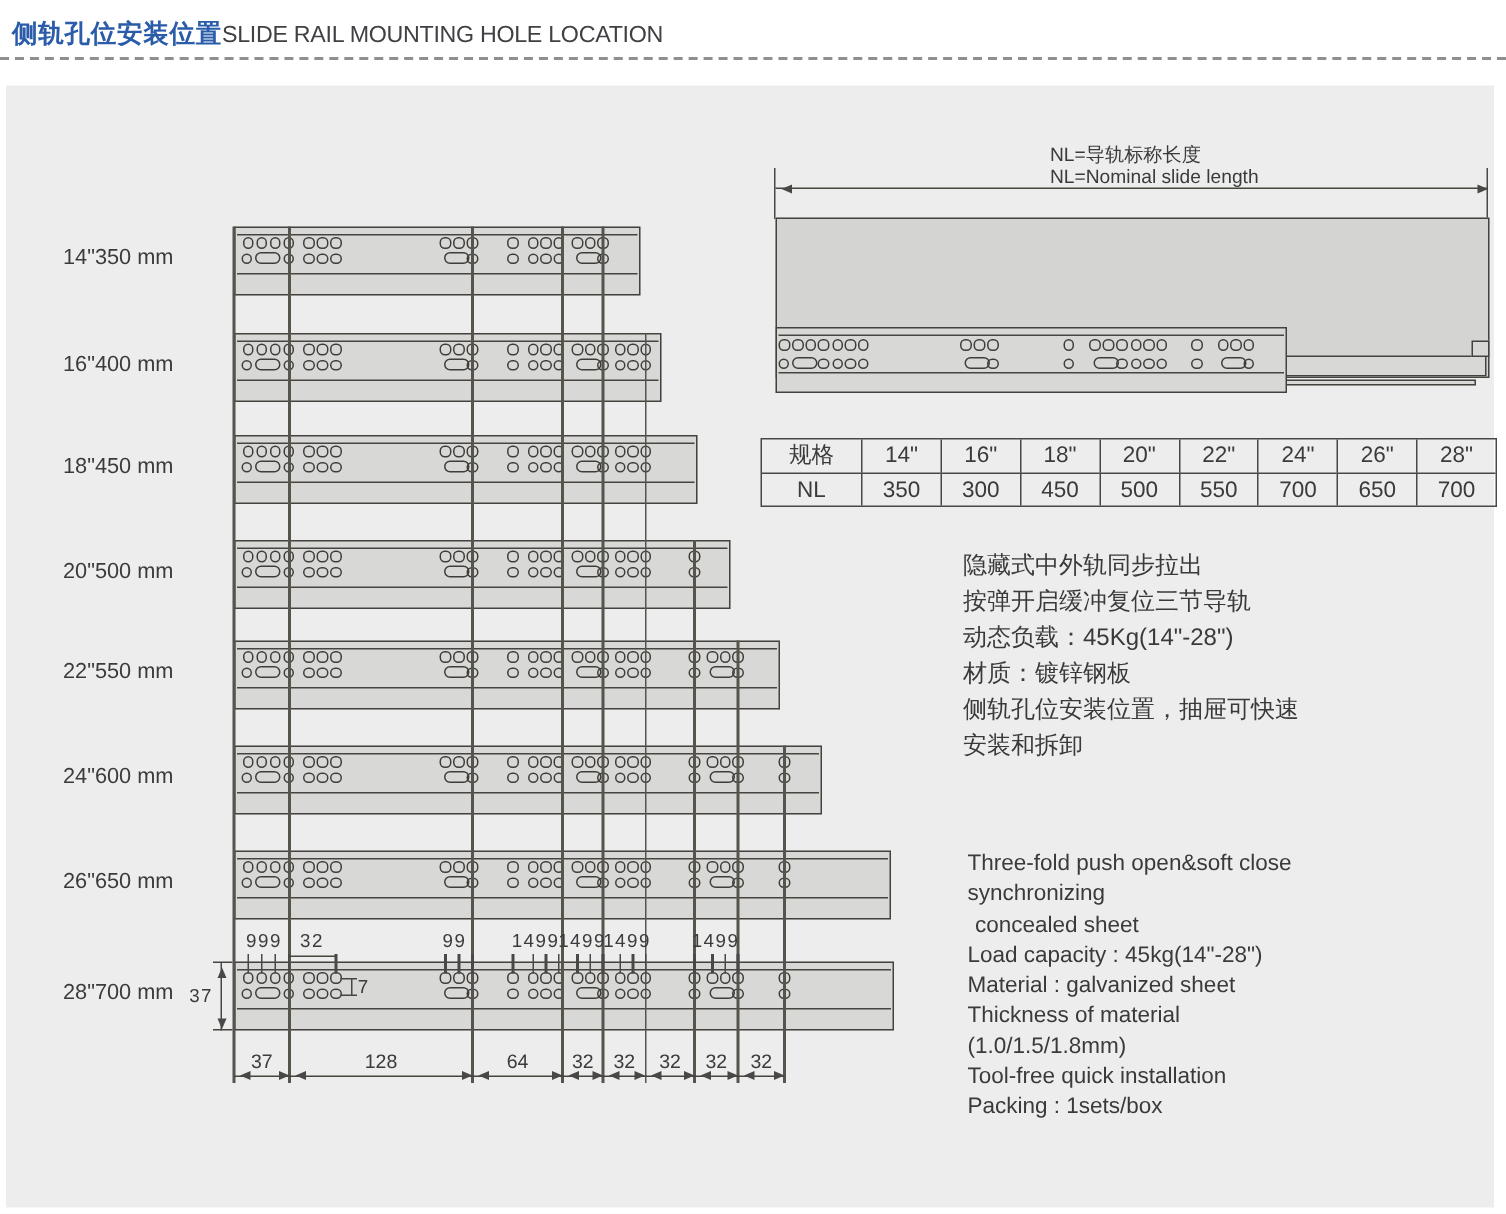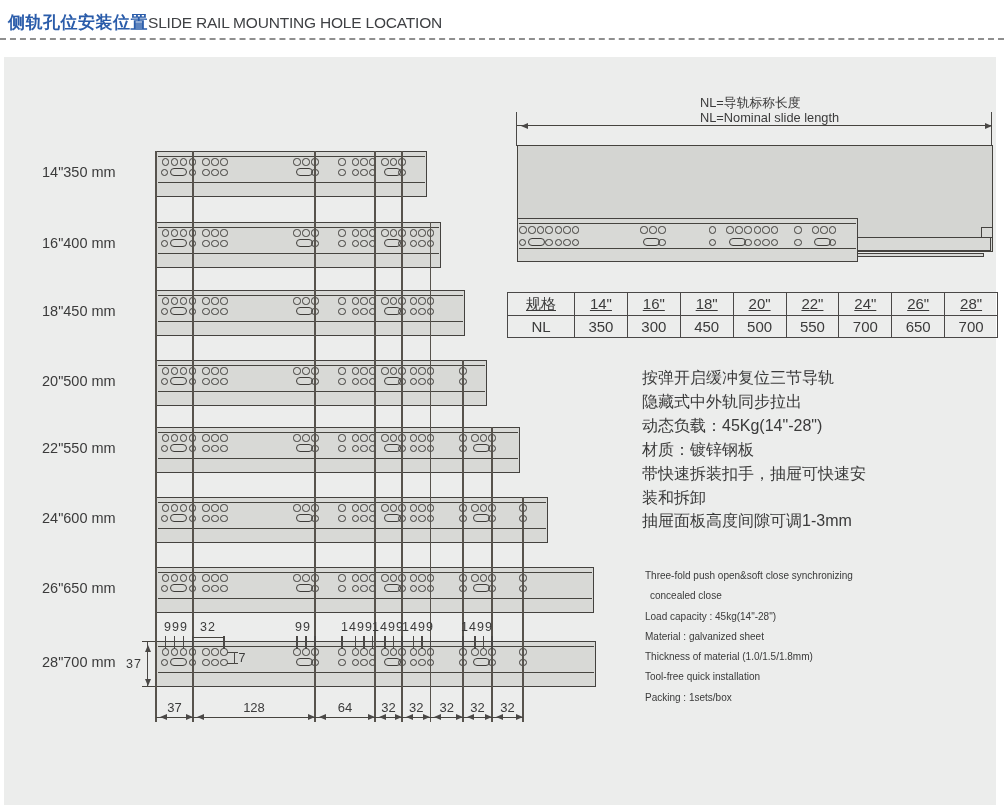--- a/index.html
+++ b/index.html
@@ -28,24 +28,24 @@
   .arrL{position:absolute;width:0;height:0;border:3px solid transparent;border-right:7px solid #4a4846;}
   .arrR{position:absolute;width:0;height:0;border:3px solid transparent;border-left:7px solid #4a4846;}
   .arrU{position:absolute;width:0;height:0;border:3px solid transparent;border-bottom:7px solid #4a4846;}
   .arrD{position:absolute;width:0;height:0;border:3px solid transparent;border-top:7px solid #4a4846;}
   .nlnote{position:absolute;left:700px;font-size:12.8px;color:#3b3b3b;white-space:nowrap;}
   #sizetable{position:absolute;left:507px;top:292px;width:491px;border:1.5px solid #4a4847;
              display:grid;grid-template-columns:66px repeat(8,1fr);background:transparent;box-sizing:border-box;}
   #sizetable .cell{height:21.5px;line-height:21.5px;text-align:center;font-size:15px;color:#3b3b3b;
              border-left:1.2px solid #4a4847;border-top:1.2px solid #4a4847;white-space:nowrap;}
   #sizetable .c0{border-left:none;}
-  #sizetable .r0{border-top:none;text-decoration:underline;}
+  #sizetable .r0{border-top:none;}
   .specs{position:absolute;color:#3a3a3a;}
   #specs-zh{left:642px;top:366px;font-size:16px;line-height:23.9px;}
-  #specs-en{left:645px;top:566px;font-size:10px;line-height:20.3px;}
+  #specs-en{left:645px;top:566px;font-size:15px;line-height:20.3px;}
   #specs-en .indent{padding-left:5px;}
 </style>
 </head>
 <body>
 
 <div id="stage">
   <div class="hdr">
     <span class="zh">侧轨孔位安装位置</span>
       <span class="en">SLIDE RAIL MOUNTING HOLE LOCATION</span>
   </div>
@@ -70,30 +70,29 @@
       <div class="cell">300</div>
       <div class="cell">450</div>
       <div class="cell">500</div>
       <div class="cell">550</div>
       <div class="cell">700</div>
       <div class="cell">650</div>
       <div class="cell">700</div>
     </div>
 
   <div id="specs-zh" class="specs">
+      <div>隐藏式中外轨同步拉出</div>
       <div>按弹开启缓冲复位三节导轨</div>
-      <div>隐藏式中外轨同步拉出</div>
       <div>动态负载：45Kg(14"-28")</div>
       <div>材质：镀锌钢板</div>
-      <div>带快速拆装扣手，抽屉可快速安装和拆卸</div>
-      <div>抽屉面板高度间隙可调1-3mm</div>
+      <div>侧轨孔位安装位置，抽屉可快速安装和拆卸</div>
     </div>
   <div id="specs-en" class="specs">
       <div>Three-fold push open&amp;soft close synchronizing</div>
-      <div class="indent">concealed close</div>
+      <div class="indent">concealed sheet</div>
       <div>Load capacity : 45kg(14"-28")</div>
       <div>Material : galvanized sheet</div>
       <div>Thickness of material (1.0/1.5/1.8mm)</div>
       <div>Tool-free quick installation</div>
       <div>Packing : 1sets/box</div>
     </div>
 <div class="lead" style="left: 516.4px; top: 112px; height: 34px;"></div>
     <div class="lead" style="left: 990.6px; top: 112px; height: 34px;"></div>
     <div class="hline" style="left: 517px; top: 125px; width: 475px;"></div>
     <div class="arrL" style="left: 517.5px; top: 122.6px;"></div>

